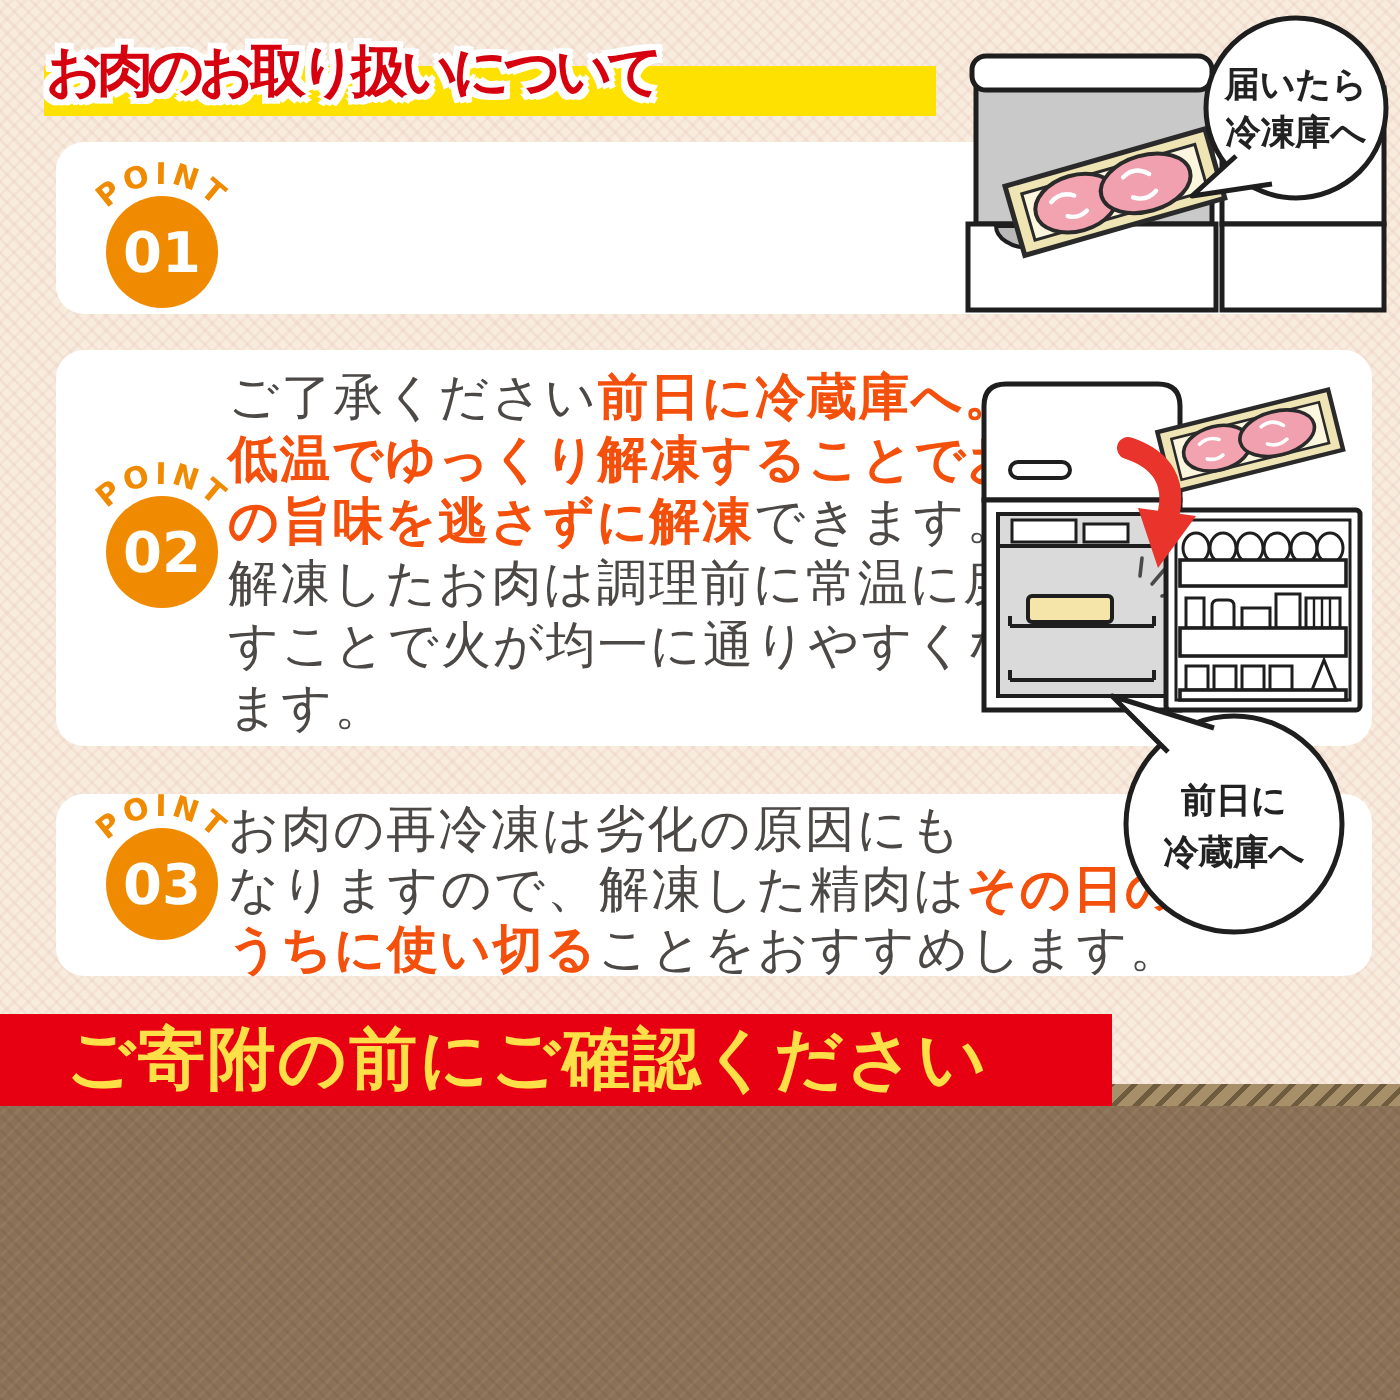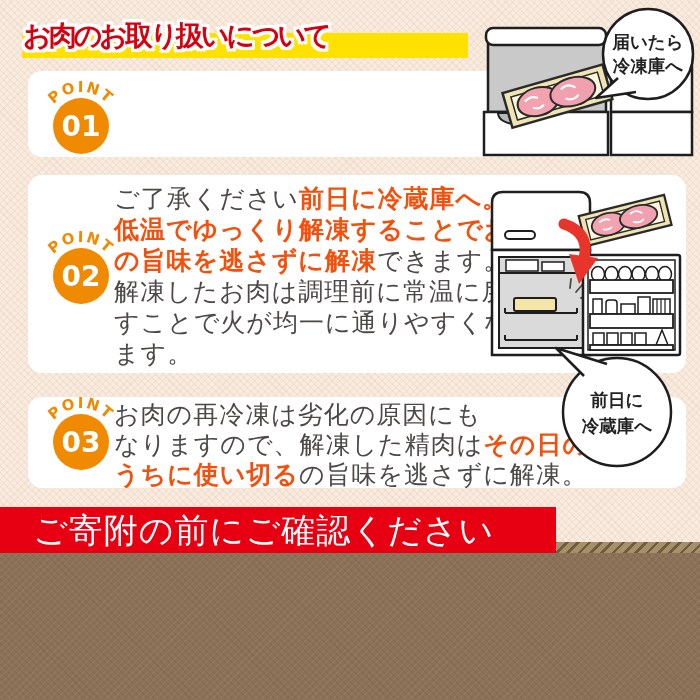--- a/index.html
+++ b/index.html
@@ -36,22 +36,22 @@
   .bubble-text{font-size:17.5px;fill:#222;text-anchor:middle;font-weight:bold;}
   
   .brown-section{position:absolute;left:0;top:553px;width:700px;height:147px;
     background-color:#8b7156;
     background-image:
       repeating-linear-gradient(45deg, rgba(0,0,0,.05) 0 1.5px, transparent 1.5px 5px),
       repeating-linear-gradient(-45deg, rgba(255,255,255,.05) 0 1.5px, transparent 1.5px 5px);}
   .brown-stripes{position:absolute;left:0;top:542px;width:700px;height:11px;
     background:repeating-linear-gradient(135deg,#6f5b3e 0 2.5px,#a78f6a 2.5px 8px);}
   .banner{position:absolute;left:0;top:507px;width:556px;height:46px;background:#e60012;}
-  .banner-text{position:absolute;left:33px;top:0;font-size:34px;font-weight:normal;
-    color:#ffffff;line-height:47px;letter-spacing:1px;}
+  .banner-text{position:absolute;left:33px;top:0;font-size:34px;font-weight:bold;
+    color:#fde047;line-height:47px;letter-spacing:1px;}
   .notice-body{position:absolute;left:8px;top:560px;width:688px;font-size:24px;font-weight:bold;
     color:#ffffff;line-height:33.5px;white-space:pre-line;letter-spacing:0.5px;}
 </style>
 </head>
 <body>
 
 <div id="stage">
 
   <div class="title-highlight"></div>
   <div class="main-title">お肉のお取り扱いについて</div>
@@ -86,21 +86,21 @@
   </svg>
 
   <div class="ptext" id="ptext2"><span>ご了承ください</span><span class="em">前日に冷蔵庫へ。
 低温でゆっくり解凍することでお肉
 の旨味を逃さずに解凍</span><span>できます。
 解凍したお肉は調理前に常温に戻
 すことで火が均一に通りやすくなり
 ます。</span></div>
   <div class="ptext" id="ptext3"><span>お肉の再冷凍は劣化の原因にも
 なりますので、解凍した精肉は</span><span class="em">その日の
-うちに使い切る</span><span>の旨味を逃さずに解凍。</span></div>
+うちに使い切る</span><span>ことをおすすめします。</span></div>
 
   <svg class="illus" id="freezer-svg" viewBox="0 0 230 165">
     <g>
       <rect x="141" y="44" width="81" height="68" fill="#fff" stroke="#1e1e1e" stroke-width="2.5"></rect>
       <rect x="141" y="112" width="81" height="43" fill="#fff" stroke="#1e1e1e" stroke-width="2.5"></rect>
       <rect x="18" y="44" width="118" height="68" fill="#c9c9c9" stroke="#1e1e1e" stroke-width="2.5"></rect>
       <rect x="16" y="28" width="120" height="17" rx="7" fill="#fff" stroke="#1e1e1e" stroke-width="2.5"></rect>
       <rect x="14" y="112" width="124" height="43" fill="#fff" stroke="#1e1e1e" stroke-width="2.5"></rect>
       <path d="M28,113 a17,11 0 0 0 34,0 z" fill="#b9b9b9" stroke="#1e1e1e" stroke-width="2"></path>
     </g>

